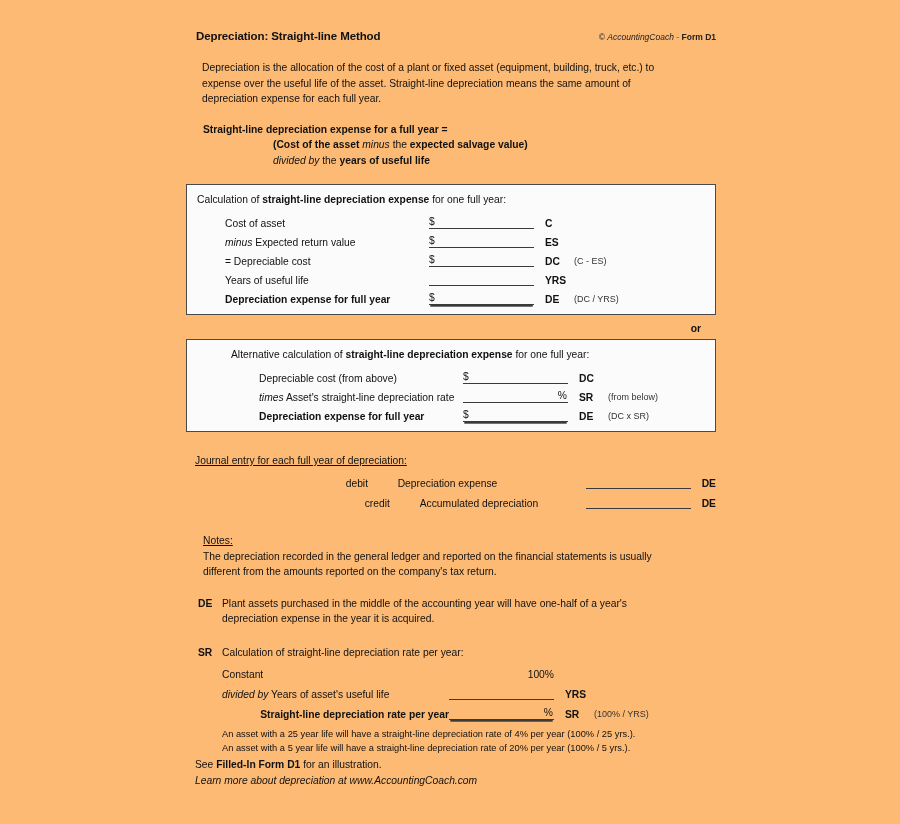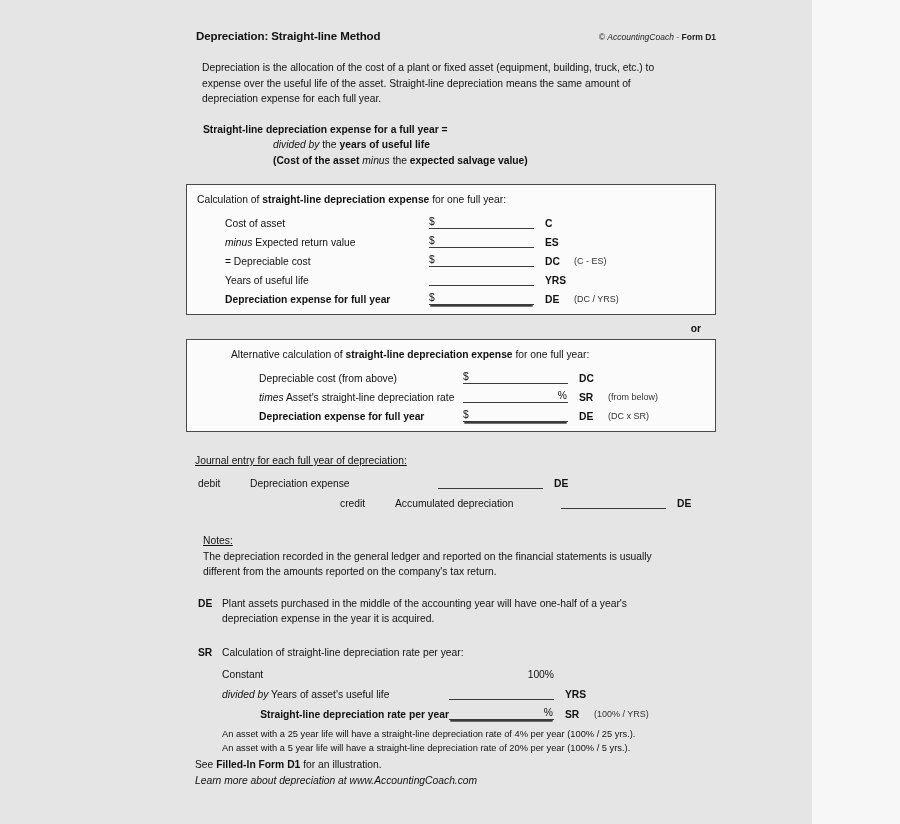--- a/index.html
+++ b/index.html
@@ -11,23 +11,23 @@
     width: 900px;
     height: 824px;
     position: relative;
     font-family: "Liberation Sans", sans-serif;
     color: #111;
     -webkit-font-smoothing: antialiased;
   }
   .page {
     position: absolute;
     left: 0; top: 0;
-    width: 812px;
+    width: 900px;
     height: 824px;
-    background: #e5e5e5;
+    background: #fdba74;
   }
   .sheet {
     position: absolute;
     left: 186px;
     top: 30px;
     width: 530px;
   }
 
   
   .hdr {
@@ -151,20 +151,21 @@
   }
   .journal .jtitle {
     text-decoration: underline;
     line-height: 17px;
   }
   .jrow {
     display: flex;
     align-items: flex-end;
     height: 19px;
     margin-top: 1px;
+    justify-content: flex-end;
   }
   .jrow .j-debit { width: 55px; padding-left: 3px; box-sizing: border-box; }
   .jrow .j-credit { width: 55px; padding-left: 22px; box-sizing: border-box; }
   .jrow .j-acct { width: 188px; }
   .jrow .j-acct.ind { padding-left: 22px; width: 166px; }
   .jline {
     width: 105px;
     height: 15px;
     border-bottom: 1.3px solid #3a3a3a;
     box-sizing: border-box;
@@ -247,27 +248,27 @@
         <span class="italic">AccountingCoach</span>
         <span class="italic">-</span>
         <span class="bold">Form D1</span>
       </div>
     </div>
 
     <div class="intro">Depreciation is the allocation of the cost of a plant or fixed asset (equipment, building, truck, etc.) to expense over the useful life of the asset. Straight-line depreciation means the same amount of depreciation expense for each full year.</div>
 
     <div class="formula">
       <span>Straight-line depreciation expense for a full year =</span>
-      <span class="ind"><span class="it">divided by</span>
-        <span class="reg">the</span>
-        <span>years of useful life</span></span>
       <span class="ind"><span>(Cost of the asset</span>
         <span class="it">minus</span>
         <span class="reg">the</span>
         <span>expected salvage value)</span></span>
+      <span class="ind"><span class="it">divided by</span>
+        <span class="reg">the</span>
+        <span>years of useful life</span></span>
     </div>
 
     <div class="calcbox">
       <div class="box-title">
         <span>Calculation of</span>
         <b>straight-line depreciation expense</b>
         <span>for one full year:</span>
       </div>
       <div id="box1-rows">
           <div class="row">

